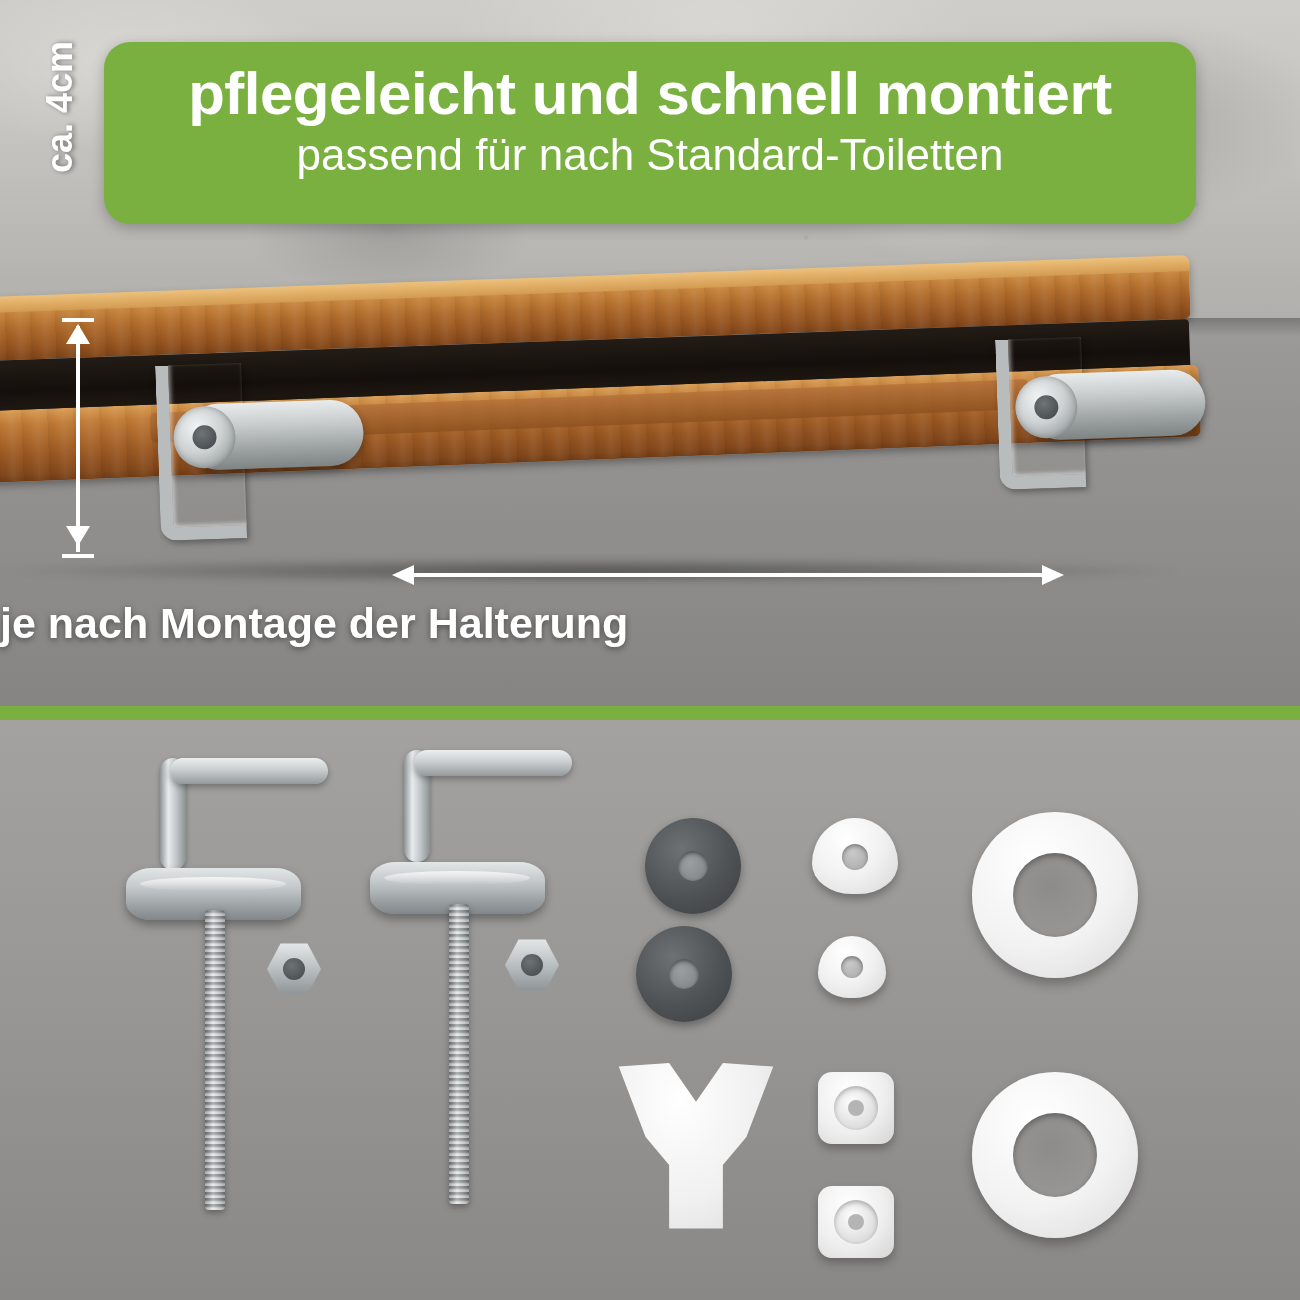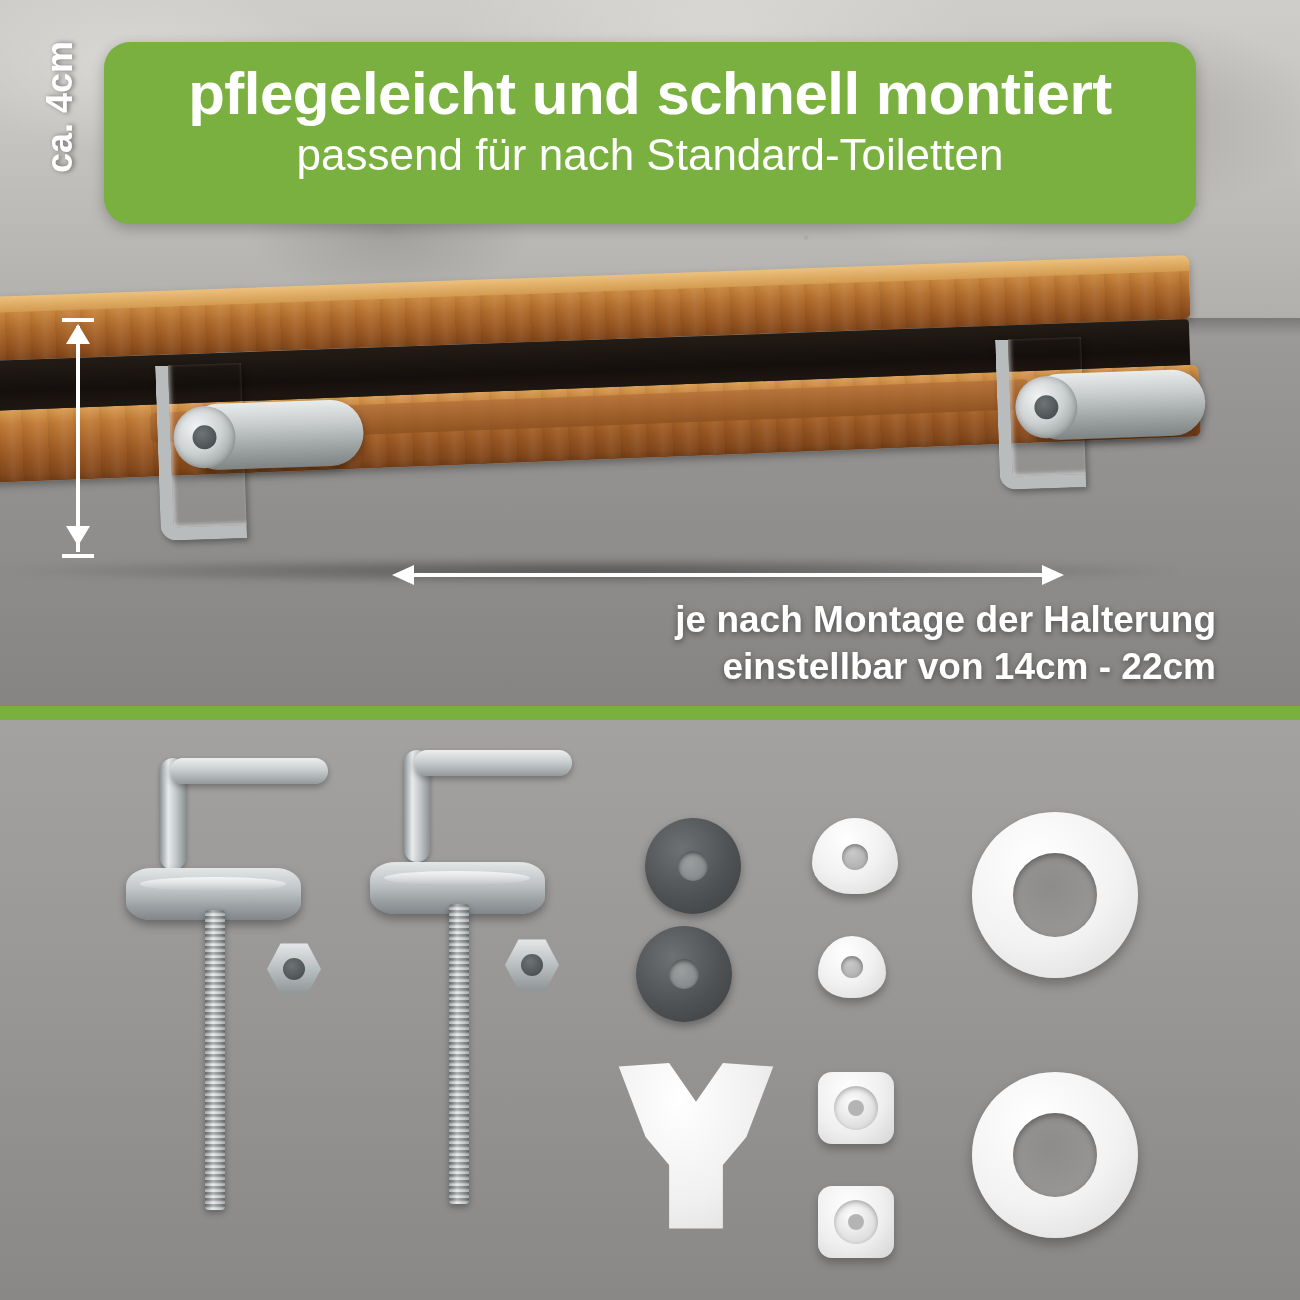--- a/index.html
+++ b/index.html
@@ -162,22 +162,22 @@
   .hline { position:absolute; left:16px; top:11px; width:640px; height:4px; background:#fff; }
   .harrow-l, .harrow-r {
     position:absolute; top:3px; width:0; height:0;
     border-top:10px solid transparent; border-bottom:10px solid transparent;
   }
   .harrow-l { left:0; border-right:22px solid #fff; }
   .harrow-r { right:0; border-left:22px solid #fff; }
 
   .dim-text {
     position:absolute; left:0; top:596px; width:1216px;
-    text-align:right; color:#fff;
-    font-size:37px; font-weight:700; line-height:1.28;
+    text-align:left; color:#fff;
+    font-size:43px; font-weight:700; line-height:1.28;
     text-shadow:0 2px 6px rgba(0,0,0,.45);
   }
   .dim-text .l2 { display:block; }
 
   
   .banner {
     position:absolute; left:104px; top:42px; width:1092px; height:182px;
     background:#7ab03f; border-radius:26px;
     box-shadow:0 4px 14px rgba(0,0,0,.25);
     display:flex; flex-direction:column; align-items:center; justify-content:center;
@@ -357,21 +357,20 @@
     <div class="vlabel">ca. 4cm</div>
 
     <div class="hdim">
       <div class="hline"></div>
       <div class="harrow-l"></div>
       <div class="harrow-r"></div>
     </div>
 
     <div class="dim-text">
       <span>je nach Montage der Halterung</span>
-      <span class="l2">einstellbar von 14cm - 22cm</span>
     </div>
 
     <div class="banner">
       <h1>pflegeleicht und schnell montiert</h1>
       <h2>passend für nach Standard-Toiletten</h2>
     </div>
   </div>
 
   <div class="divider"></div>
 

